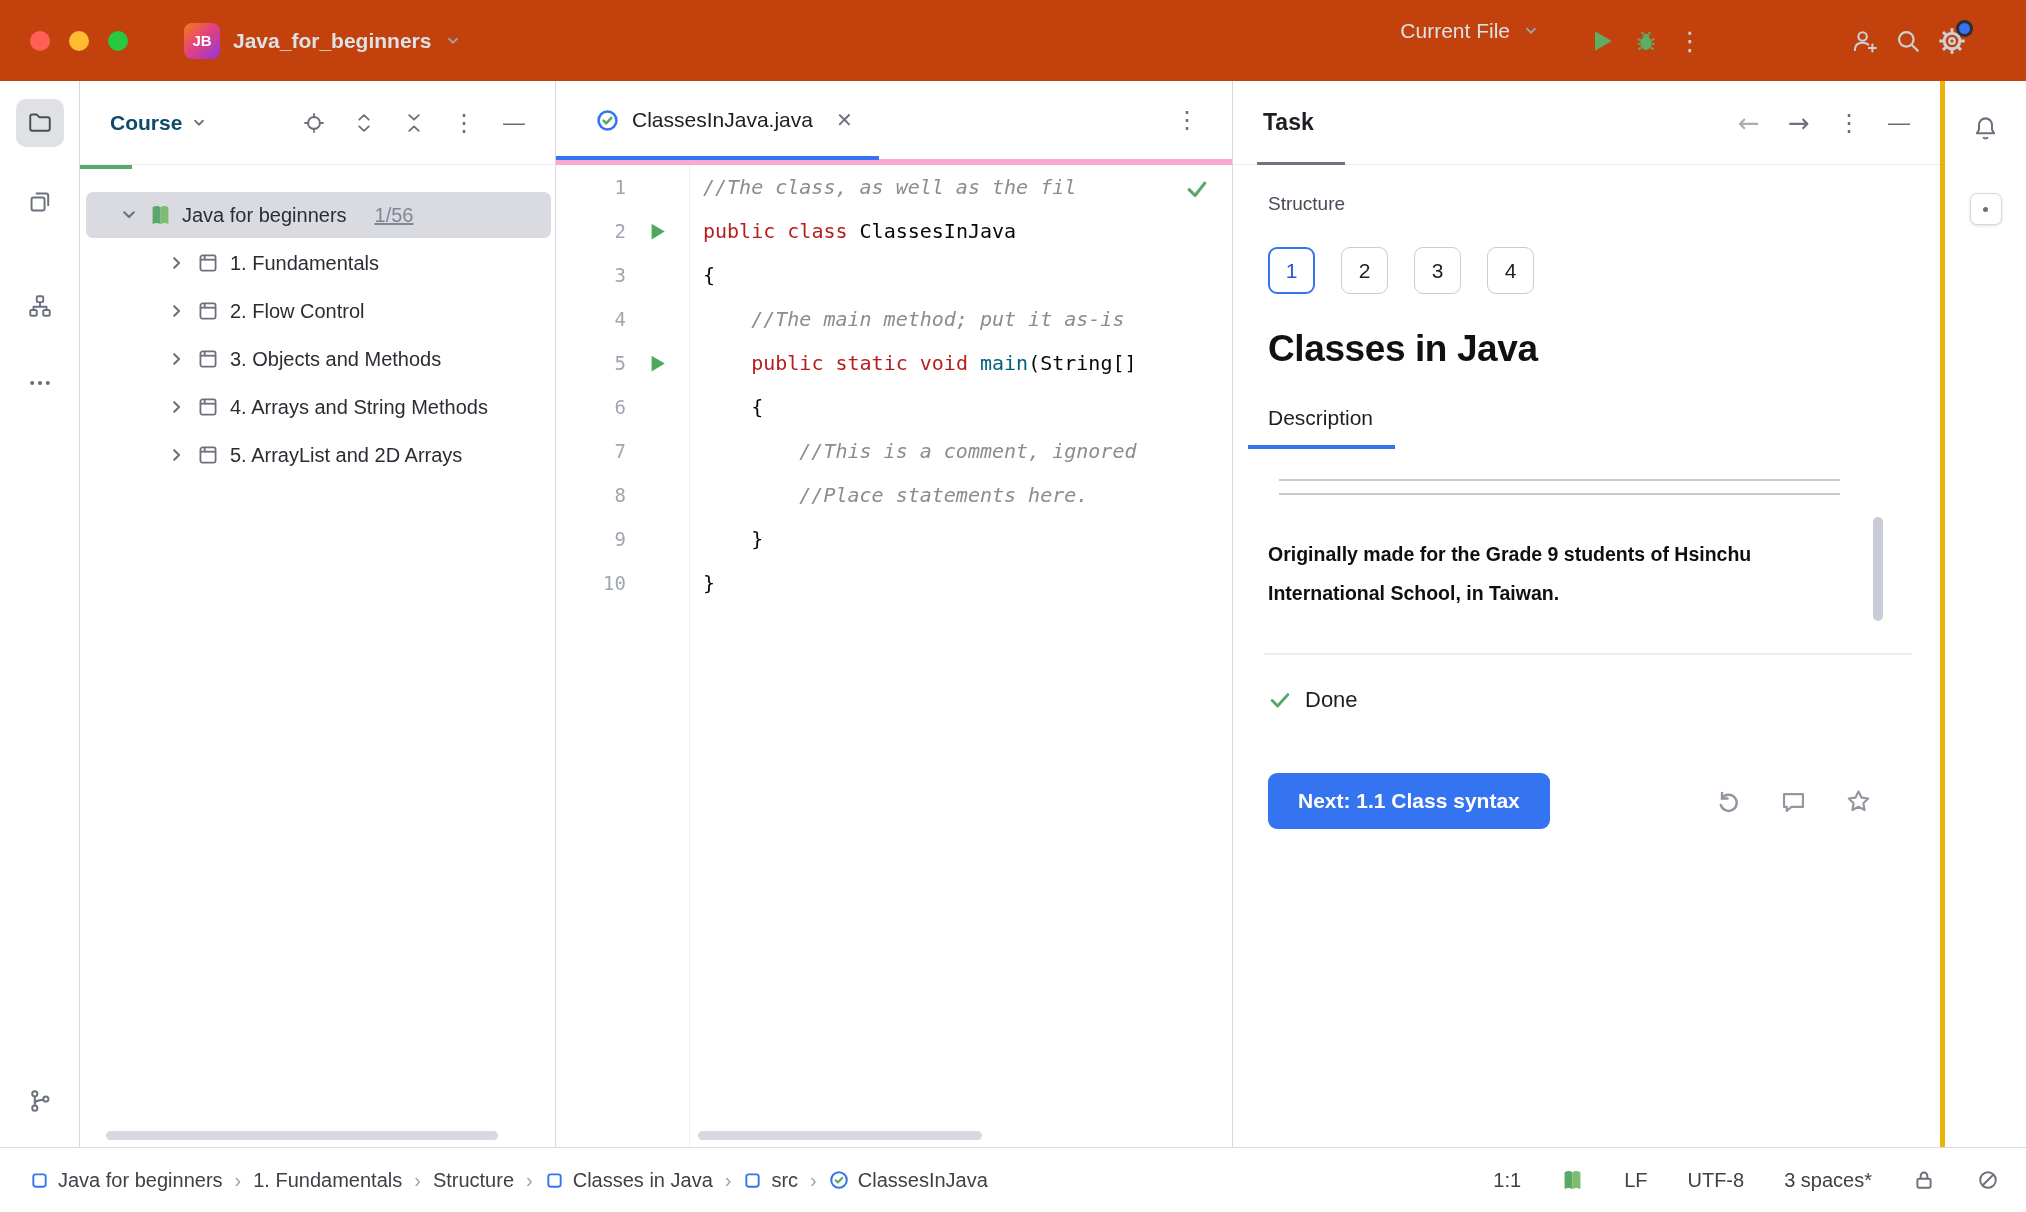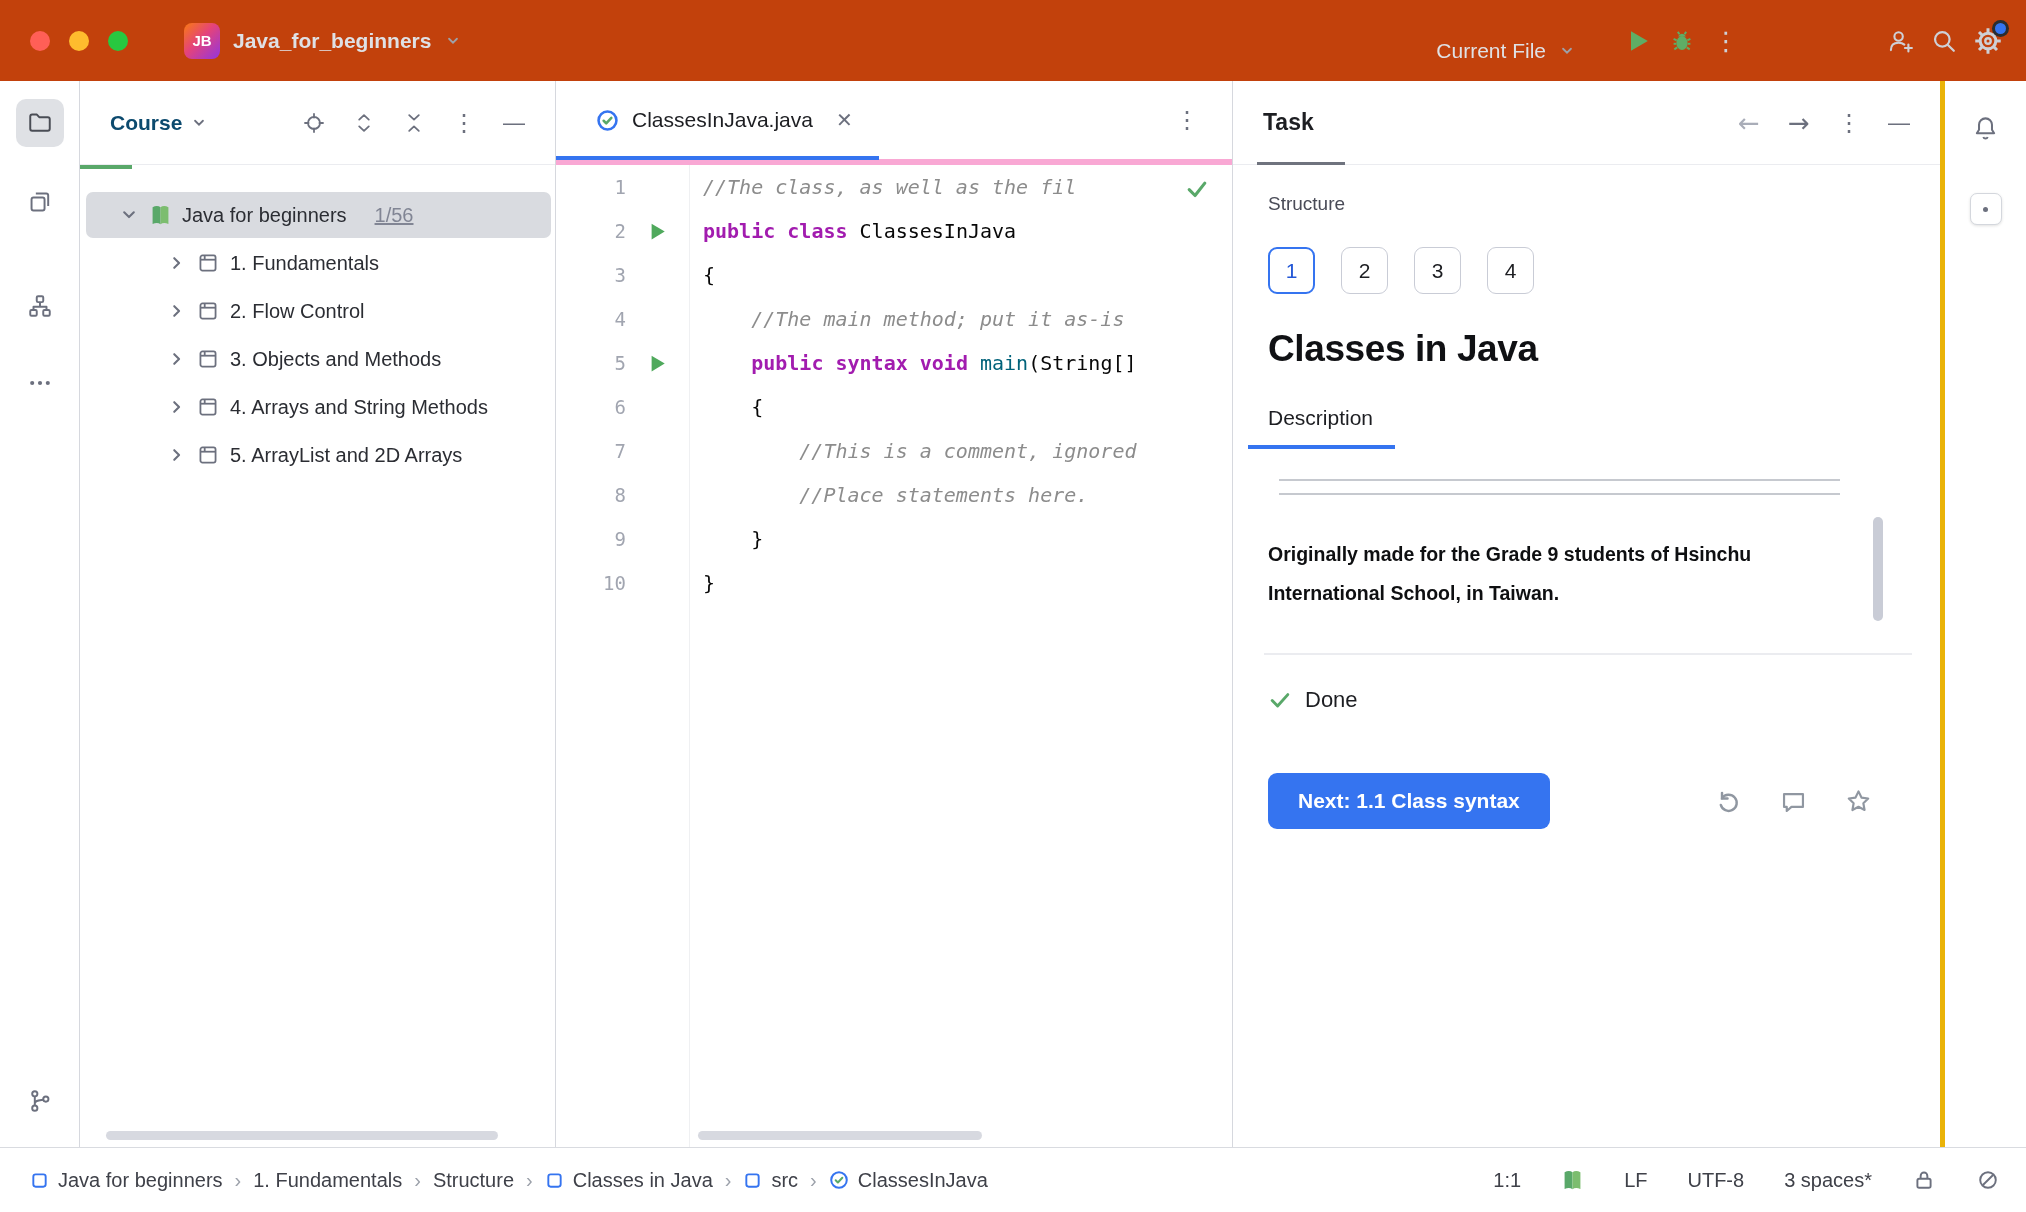--- a/index.html
+++ b/index.html
@@ -18,21 +18,21 @@
   .traffic { display: flex; gap: 19px; padding-left: 30px; }
   .tl-dot { width: 20px; height: 20px; border-radius: 50%; }
   .tl-red { background: #ff5f57; } .tl-yellow { background: #febc2e; } .tl-green { background: #28c840; }
   .project { display: flex; align-items: center; gap: 13px; margin-left: 56px; font-size: 21px; font-weight: 700; }
   .jb-logo {
     width: 36px; height: 36px; border-radius: 8px;
     background: linear-gradient(135deg,#f97a12 0%,#e4437b 45%,#9135e0 100%);
     display: flex; align-items: center; justify-content: center;
     font-size: 15px; font-weight: 700; color: #fff; letter-spacing: 0;
   }
-  .tb-right { margin-left: auto; display: flex; align-items: flex-end; padding-right: 16px; }
+  .tb-right { margin-left: auto; display: flex; align-items: flex-start; padding-right: 52px; }
   .runcfg { display: flex; align-items: center; gap: 12px; font-size: 21px; color: #dfe1e5; margin-right: 40px; }
   .tb-icon { width: 44px; height: 44px; display: flex; align-items: center; justify-content: center; border-radius: 8px; }
   .kebab-dark { font-size: 26px; color: #ced0d6; font-family: "DejaVu Sans", sans-serif; }
   .gear-wrap { position: relative; }
   .gear-dot { position: absolute; top: 4px; right: 4px; width: 11px; height: 11px; border-radius: 50%;
     background: #3574f0; box-shadow: 0 0 0 3px #2b2d30; }
   .gap-group { margin-left: 130px; display: flex; }
   
   .main { display: flex; height: 1066px; }
   .activity { width: 80px; border-right: 1px solid #d6d8de; display: flex; flex-direction: column; align-items: center; padding-top: 18px; background: #fff; }
@@ -69,21 +69,21 @@
   .tab::after { content: ""; position: absolute; left: 0; right: 0; bottom: -1px; height: 4px; background: #3574f0; }
   .tab-close { color: #6c707e; font-size: 20px; margin-left: 10px; font-family: "DejaVu Sans", sans-serif; }
   .tab-kebab { margin-left: auto; margin-right: 26px; }
   .code-area { position: relative; flex: 1; font-family: "DejaVu Sans Mono", monospace; font-size: 20px; padding-top: 0; }
   .gutter-line { position: absolute; left: 133px; top: 0; bottom: 0; width: 1px; background: #eff0f2; }
   .code-line { display: flex; height: 44px; align-items: center; }
   .ln { width: 70px; text-align: right; color: #a1a5b0; font-size: 19px; flex: none; }
   .runslot { width: 63px; display: flex; justify-content: center; align-items: center; flex: none; }
   .code-text { white-space: pre; padding-left: 14px; }
   .tok-plain { color: #080808; }
-  .tok-kw { color: #a21caf; font-weight: 700; }
+  .tok-kw { color: #b91c1c; font-weight: 400; }
   .tok-comment { color: #8c8c8c; font-style: italic; }
   .tok-method { color: #00627a; }
   .inspection { position: absolute; top: 8px; right: 16px; background: #fff; border-radius: 6px; padding: 3px 6px; }
   .editor-hscroll { left: 142px; width: 284px; }
   
   .task { width: 712px; border-right: 5px solid #eab308; position: relative; overflow: hidden; }
   .task-hdr-title { font-size: 23px; font-weight: 600; color: #1d1e22; }
   .task-tab-indicator { position: absolute; bottom: -1px; left: 24px; width: 88px; height: 3px; background: #6f737e; }
   .arrow-glyph { font-size: 26px; font-family: "DejaVu Sans", sans-serif; }
   .task-content { padding: 28px 0 0 35px; position: relative; }
@@ -424,21 +424,21 @@
             <span class="runslot"></span>
             <span class="code-text"><span class="tok-comment">    //The main method; put it as-is</span></span>
           </div>
           <div class="code-line">
             <span class="ln">5</span>
             <span class="runslot">
               <svg width="21" height="21" viewBox="0 0 16 16">
                 <path d="M3.5 2 L13.5 8 L3.5 14 Z" fill="#4fa95c"></path>
               </svg>
             </span>
-            <span class="code-text"><span class="tok-plain">    </span><span class="tok-kw">public</span><span class="tok-plain"> </span><span class="tok-kw">syntax</span><span class="tok-plain"> </span><span class="tok-kw">void</span><span class="tok-plain"> </span><span class="tok-method">main</span><span class="tok-plain">(String[]</span></span>
+            <span class="code-text"><span class="tok-plain">    </span><span class="tok-kw">public</span><span class="tok-plain"> </span><span class="tok-kw">static</span><span class="tok-plain"> </span><span class="tok-kw">void</span><span class="tok-plain"> </span><span class="tok-method">main</span><span class="tok-plain">(String[]</span></span>
           </div>
           <div class="code-line">
             <span class="ln">6</span>
             <span class="runslot"></span>
             <span class="code-text"><span class="tok-plain">    {</span></span>
           </div>
           <div class="code-line">
             <span class="ln">7</span>
             <span class="runslot"></span>
             <span class="code-text"><span class="tok-comment">        //This is a comment, ignored</span></span>

